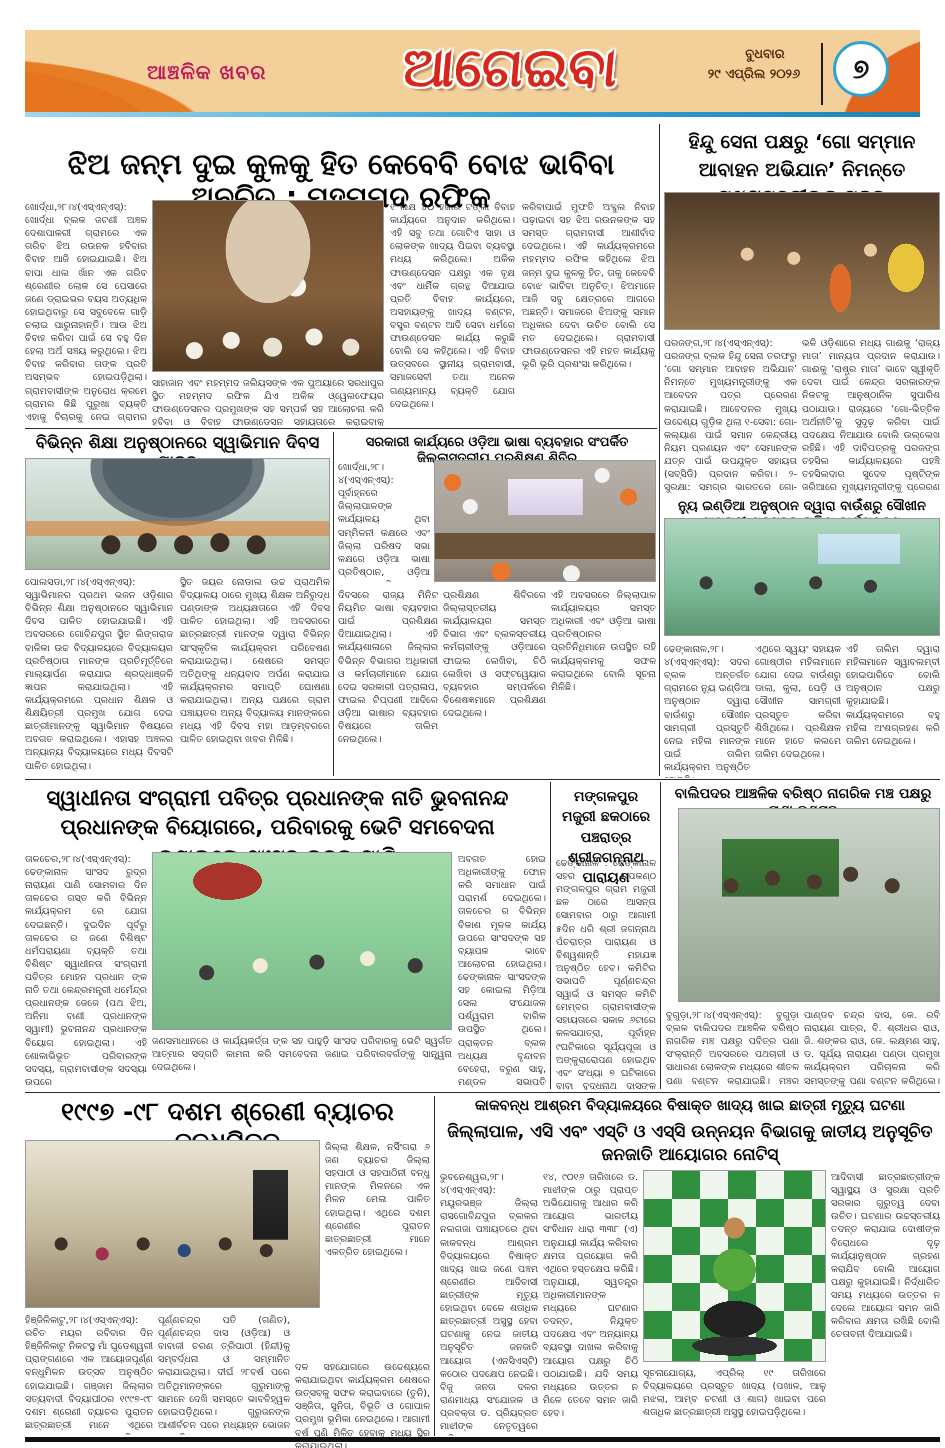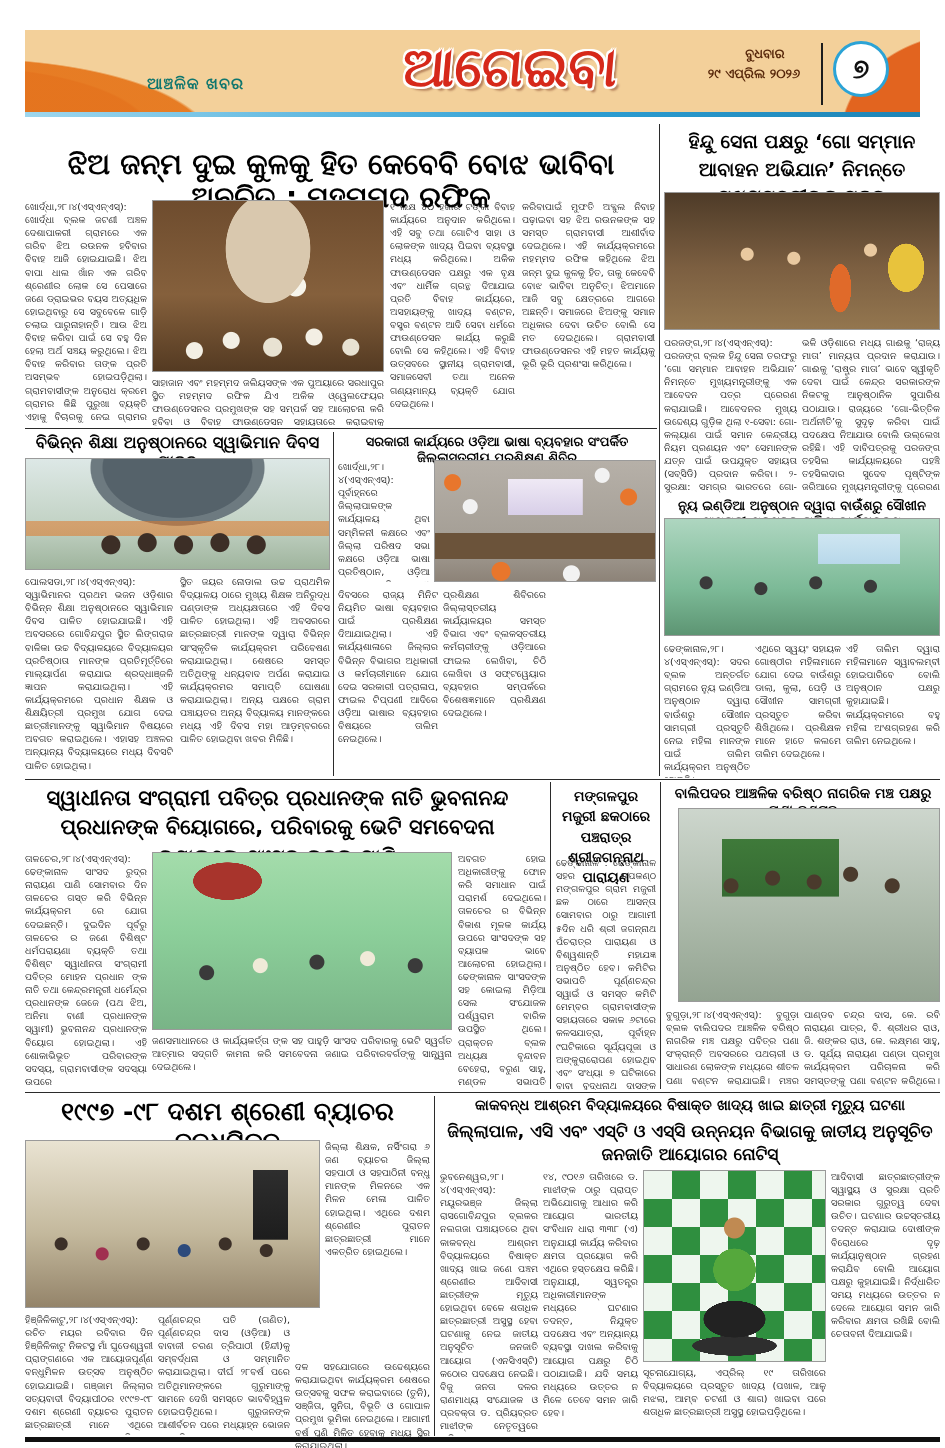--- a/index.html
+++ b/index.html
@@ -11,21 +11,21 @@
   #waves-left{left:0;top:0;width:350px;height:84px;
     background:
       radial-gradient(ellipse 430px 150px at -60px 115px, rgba(230,120,30,.95) 0 57%, transparent 58%),
       radial-gradient(ellipse 360px 125px at -70px 105px, #c8332c 0 54%, transparent 55%),
       radial-gradient(ellipse 290px 105px at -80px 100px, #8c2360 0 50%, transparent 51%),
       radial-gradient(ellipse 220px 85px at -85px 95px, #4f2a70 0 46%, transparent 47%);}
   #waves-right{right:0;top:0;width:130px;height:84px;
     background:
       radial-gradient(ellipse 210px 170px at 140% 130%, #e2641f 0 62%, transparent 63%),
       radial-gradient(ellipse 150px 120px at 150% 140%, #c41f1f 0 58%, transparent 59%);}
-  #section-label{left:122px;top:44px;font-size:16px;font-weight:bold;color:#0f766e;letter-spacing:1px;}
+  #section-label{left:122px;top:30px;font-size:20px;font-weight:bold;color:#be185d;letter-spacing:1px;}
   #paper-name{left:330px;top:6px;width:310px;text-align:center;font-size:54px;font-weight:bold;
     color:#d6281a;transform:skewX(-5deg);
     text-shadow:-2px -2px 0 #fff,2px -2px 0 #fff,-2px 2px 0 #fff,2px 2px 0 #fff,
                  0 -2px 0 #fff,0 2px 0 #fff,-2px 0 0 #fff,2px 0 0 #fff,4px 4px 2px rgba(110,40,20,.45);}
   #weekday{left:694px;top:16px;width:92px;text-align:center;font-size:13px;font-weight:bold;color:#57270a;}
   #mast-date{left:672px;top:36px;width:114px;text-align:center;font-size:13px;font-weight:bold;color:#57270a;}
   #mast-divider{left:796px;top:13px;width:2px;height:62px;background:#1d1d1d;}
   #page-circle{left:808px;top:11px;width:50px;height:50px;border-radius:50%;background:#fff;
     border:3px solid #2ba3d6;display:flex;align-items:center;justify-content:center;
     font-size:27px;font-weight:bold;color:#111;}
@@ -149,20 +149,21 @@
   <div class="abs ph ph-school" style="left:25px;top:458px;width:305px;height:112px;"></div>
   <div class="abs col" style="left:25px;top:575px;width:148px;height:200px;">ପୋଲସଡା,୨୮।୪(ଏସ୍ଏନ୍ଏସ୍): ସ୍ୱାଭିମାନର ପ୍ରଥମ ଭଜନ ଓଡ଼ିଶାର ବିଭିନ୍ନ ଶିକ୍ଷା ଅନୁଷ୍ଠାନରେ ସ୍ୱାଭିମାନ ଦିବସ ପାଳିତ ହୋଇଯାଇଛି। ଏହି ଅବସରରେ ଗୋବିନ୍ଦପୁର ସ୍ଥିତ ଲିଙ୍ଗରାଜ ବାଳିକା ଉଚ୍ଚ ବିଦ୍ୟାଳୟରେ ବିଦ୍ୟାଳୟର ପ୍ରତିଷ୍ଠାତା ମାନଙ୍କ ପ୍ରତିମୂର୍ତ୍ତିରେ ମାଲ୍ୟାର୍ପଣ କରାଯାଇ ଶ୍ରଦ୍ଧାଞ୍ଜଳି ଜ୍ଞାପନ କରାଯାଇଥିଲା। ଏହି କାର୍ଯ୍ୟକ୍ରମରେ ପ୍ରଧାନ ଶିକ୍ଷକ ଓ ଶିକ୍ଷୟିତ୍ରୀ ପ୍ରମୁଖ ଯୋଗ ଦେଇ ଛାତ୍ରୀମାନଙ୍କୁ ସ୍ୱାଭିମାନ ବିଷୟରେ ଅବଗତ କରାଇଥିଲେ। ଏହାସହ ଅଞ୍ଚଳର ଅନ୍ୟାନ୍ୟ ବିଦ୍ୟାଳୟରେ ମଧ୍ୟ ଦିବସଟି ପାଳିତ ହୋଇଥିଲା।</div>
   <div class="abs col" style="left:180px;top:575px;width:150px;height:200px;">ସ୍ଥିତ ଜୟର ନୋଡାଲ ଉଚ୍ଚ ପ୍ରାଥମିକ ବିଦ୍ୟାଳୟ ଠାରେ ମୁଖ୍ୟ ଶିକ୍ଷକ ଅନିରୁଦ୍ଧ ପଣ୍ଡାଙ୍କ ଅଧ୍ୟକ୍ଷତାରେ ଏହି ଦିବସ ପାଳିତ ହୋଇଥିଲା। ଏହି ଅବସରରେ ଛାତ୍ରଛାତ୍ରୀ ମାନଙ୍କ ଦ୍ୱାରା ବିଭିନ୍ନ ସାଂସ୍କୃତିକ କାର୍ଯ୍ୟକ୍ରମ ପରିବେଷଣ କରାଯାଇଥିଲା। ଶେଷରେ ସମସ୍ତ ଅତିଥିଙ୍କୁ ଧନ୍ୟବାଦ ଅର୍ପଣ କରାଯାଇ କାର୍ଯ୍ୟକ୍ରମର ସମାପ୍ତି ଘୋଷଣା କରାଯାଇଥିଲା। ଅନ୍ୟ ପକ୍ଷରେ ଗ୍ରାମ ପଞ୍ଚାୟତର ଅନ୍ୟ ବିଦ୍ୟାଳୟ ମାନଙ୍କରେ ମଧ୍ୟ ଏହି ଦିବସ ମହା ଆଡ଼ମ୍ବରରେ ପାଳିତ ହୋଇଥିବା ଖବର ମିଳିଛି।</div>
   <div class="abs rule-v" style="left:333px;top:432px;height:344px;"></div>
 
   <div class="abs headline" style="left:338px;top:434px;width:318px;font-size:13px;">ସରକାରୀ କାର୍ଯ୍ୟରେ ଓଡ଼ିଆ ଭାଷା ବ୍ୟବହାର ସଂପର୍କିତ ଜିଲ୍ଲାସ୍ତରୀୟ ପ୍ରଶିକ୍ଷଣ ଶିବିର</div>
   <div class="abs col" style="left:338px;top:460px;width:92px;height:122px;">ଖୋର୍ଦ୍ଧା,୨୮।୪(ଏସ୍ଏନ୍ଏସ୍): ପୂର୍ବାହ୍ନରେ ଜିଲ୍ଲାପାଳଙ୍କ କାର୍ଯ୍ୟାଳୟ ଥିବା ସମ୍ମିଳନୀ କକ୍ଷରେ ଏବଂ ଜିଲ୍ଲା ପରିଷଦ ସଭା କକ୍ଷରେ ଓଡ଼ିଆ ଭାଷା ପ୍ରତିଷ୍ଠାନ, ଓଡ଼ିଆ ଭାଷା, ସାହିତ୍ୟ ଓ ସଂସ୍କୃତି ବିଭାଗ ଏବଂ ଜିଲ୍ଲା ପ୍ରଶାସନର ମିଳିତ ଆନୁକୂଲ୍ୟରେ ସରକାରୀ କାର୍ଯ୍ୟରେ ଓଡ଼ିଆ ଭାଷାର ବ୍ୟବହାର ନେଇ ଦୁଇ ଦିନିଆ</div>
   <div class="abs ph ph-conf" style="left:434px;top:460px;width:222px;height:122px;"></div>
   <div class="abs col" style="left:338px;top:588px;width:100px;height:188px;">ଦିବସରେ ରାଜ୍ୟ ମିନିଟ ନିୟମିତ ଭାଷା ବ୍ୟବହାର ପାଇଁ ପ୍ରଶିକ୍ଷଣ ଦିଆଯାଇଥିଲା। ଏହି କାର୍ଯ୍ୟଶାଳାରେ ଜିଲ୍ଲାର ବିଭିନ୍ନ ବିଭାଗର ଅଧିକାରୀ ଓ କର୍ମଚାରୀମାନେ ଯୋଗ ଦେଇ ସରକାରୀ ପତ୍ରାଳାପ, ଫାଇଲ ଟିପ୍ପଣୀ ଆଦିରେ ଓଡ଼ିଆ ଭାଷାର ବ୍ୟବହାର ବିଷୟରେ ତାଲିମ ନେଇଥିଲେ।</div>
   <div class="abs col" style="left:443px;top:588px;width:103px;height:188px;">ପ୍ରଶିକ୍ଷଣ ଶିବିରରେ ଜିଲ୍ଲାସ୍ତରୀୟ କାର୍ଯ୍ୟାଳୟର ସମସ୍ତ ବିଭାଗ ଏବଂ ବ୍ଲକସ୍ତରୀୟ କର୍ମଚାରୀଙ୍କୁ ଓଡ଼ିଆରେ ଫାଇଲ ଲେଖିବା, ଚିଠି ଲେଖିବା ଓ ସଫ୍ଟୱେୟାର ବ୍ୟବହାର ସମ୍ପର୍କରେ ବିଶେଷଜ୍ଞମାନେ ପ୍ରଶିକ୍ଷଣ ଦେଇଥିଲେ।</div>
+  <div class="abs col" style="left:551px;top:588px;width:105px;height:188px;">ଏହି ଅବସରରେ ଜିଲ୍ଲାପାଳ କାର୍ଯ୍ୟାଳୟର ସମସ୍ତ ଅଧିକାରୀ ଏବଂ ଓଡ଼ିଆ ଭାଷା ପ୍ରତିଷ୍ଠାନର ପ୍ରତିନିଧିମାନେ ଉପସ୍ଥିତ ରହି କାର୍ଯ୍ୟକ୍ରମକୁ ସଫଳ କରାଇଥିଲେ ବୋଲି ସୂଚନା ମିଳିଛି।</div>
 
   <div class="abs headline" style="left:664px;top:498px;width:276px;font-size:13px;">ନ୍ୟୁ ଇଣ୍ଡିଆ ଅନୁଷ୍ଠାନ ଦ୍ୱାରା ବାଉଁଶରୁ ସୌଖୀନ ସାମଗ୍ରୀ ପ୍ରସ୍ତୁତ ତାଲିମ କାର୍ଯ୍ୟକ୍ରମ</div>
   <div class="abs ph ph-bamboo" style="left:664px;top:518px;width:276px;height:118px;"></div>
   <div class="abs col" style="left:664px;top:642px;width:86px;height:136px;">ଢେଙ୍କାନାଳ,୨୮।୪(ଏସ୍ଏନ୍ଏସ୍): ସଦର ବ୍ଲକ ଅନ୍ତର୍ଗତ ଗ୍ରାମରେ ନ୍ୟୁ ଇଣ୍ଡିଆ ଅନୁଷ୍ଠାନ ଦ୍ୱାରା ବାଉଁଶରୁ ସୌଖୀନ ସାମଗ୍ରୀ ପ୍ରସ୍ତୁତି ନେଇ ମହିଳା ମାନଙ୍କ ପାଇଁ ତାଲିମ କାର୍ଯ୍ୟକ୍ରମ ଅନୁଷ୍ଠିତ ହୋଇଛି।</div>
   <div class="abs col" style="left:755px;top:642px;width:86px;height:136px;">ଏଥିରେ ସ୍ୱୟଂ ସହାୟକ ଗୋଷ୍ଠୀର ମହିଳାମାନେ ଯୋଗ ଦେଇ ବାଉଁଶରୁ ଡାଲା, କୁଲା, ପେଡ଼ି ଓ ସୌଖୀନ ସାମଗ୍ରୀ ପ୍ରସ୍ତୁତ କରିବା ଶିଖିଥିଲେ। ପ୍ରଶିକ୍ଷକ ମାନେ ହାତେ କଲମେ ତାଲିମ ଦେଇଥିଲେ।</div>
   <div class="abs col" style="left:846px;top:642px;width:94px;height:136px;">ଏହି ତାଲିମ ଦ୍ୱାରା ମହିଳାମାନେ ସ୍ୱାବଲମ୍ବୀ ହୋଇପାରିବେ ବୋଲି ଅନୁଷ୍ଠାନ ପକ୍ଷରୁ କୁହାଯାଇଛି। କାର୍ଯ୍ୟକ୍ରମରେ ବହୁ ମହିଳା ଅଂଶଗ୍ରହଣ କରି ତାଲିମ ନେଇଥିଲେ।</div>
 
   <div class="abs rule-h" style="left:25px;top:779px;width:915px;"></div>
 
   <div class="abs headline" style="left:25px;top:784px;width:505px;font-size:21px;line-height:1.4;">ସ୍ୱାଧୀନତା ସଂଗ୍ରାମୀ ପବିତ୍ର ପ୍ରଧାନଙ୍କ ନାତି ଭୁବନାନନ୍ଦ ପ୍ରଧାନଙ୍କ ବିୟୋଗରେ, ପରିବାରକୁ ଭେଟି ସମବେଦନା ଜଣାଇଲେ ସାଂସଦ ରୁଦ୍ର ପାଣି</div>

